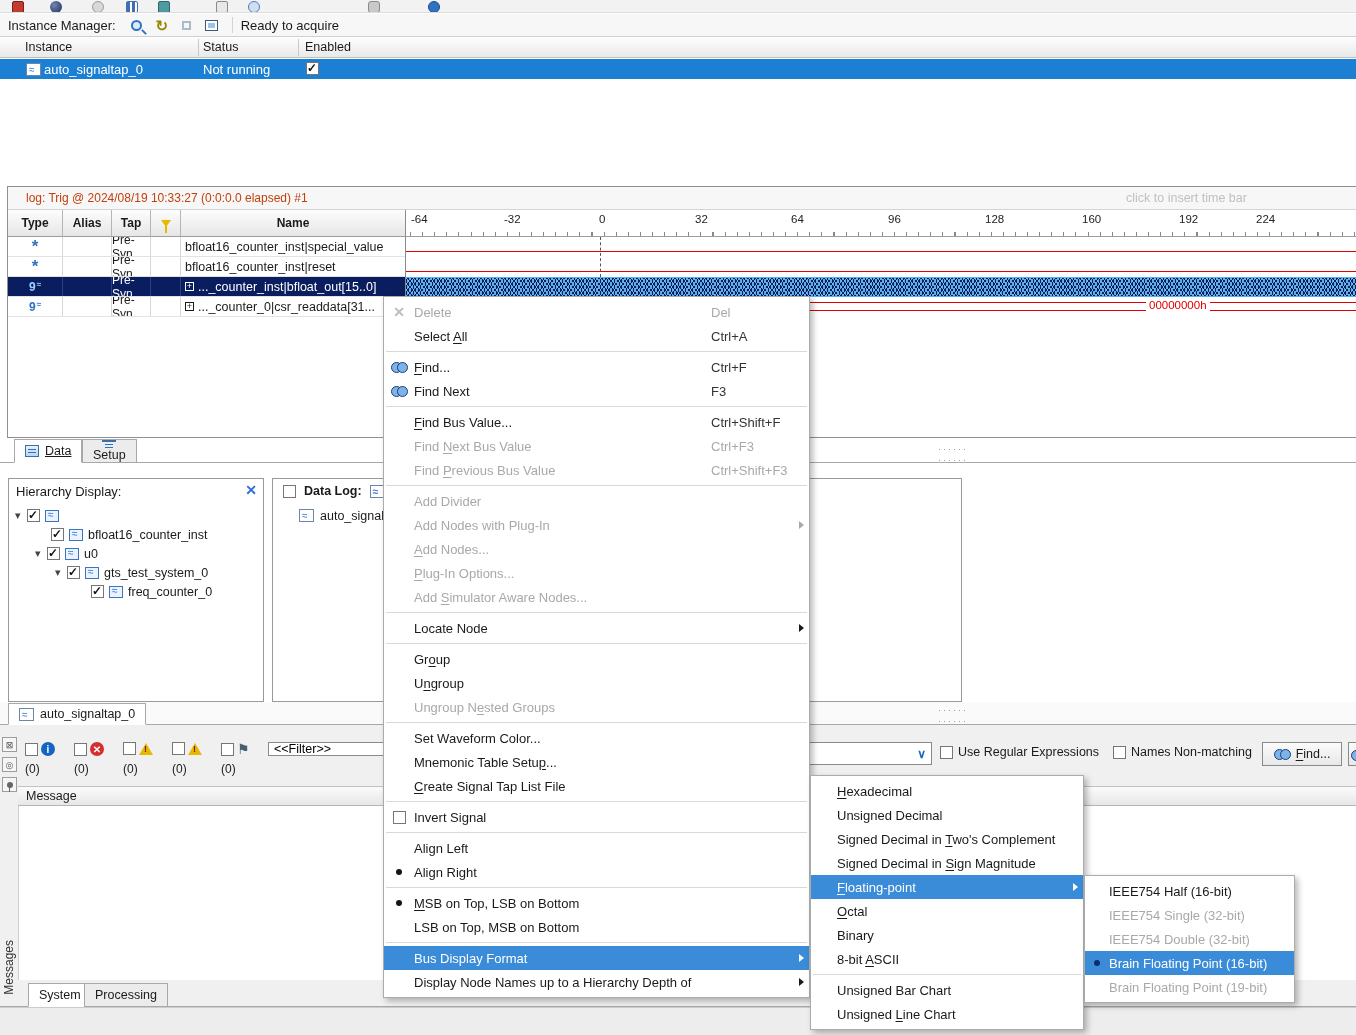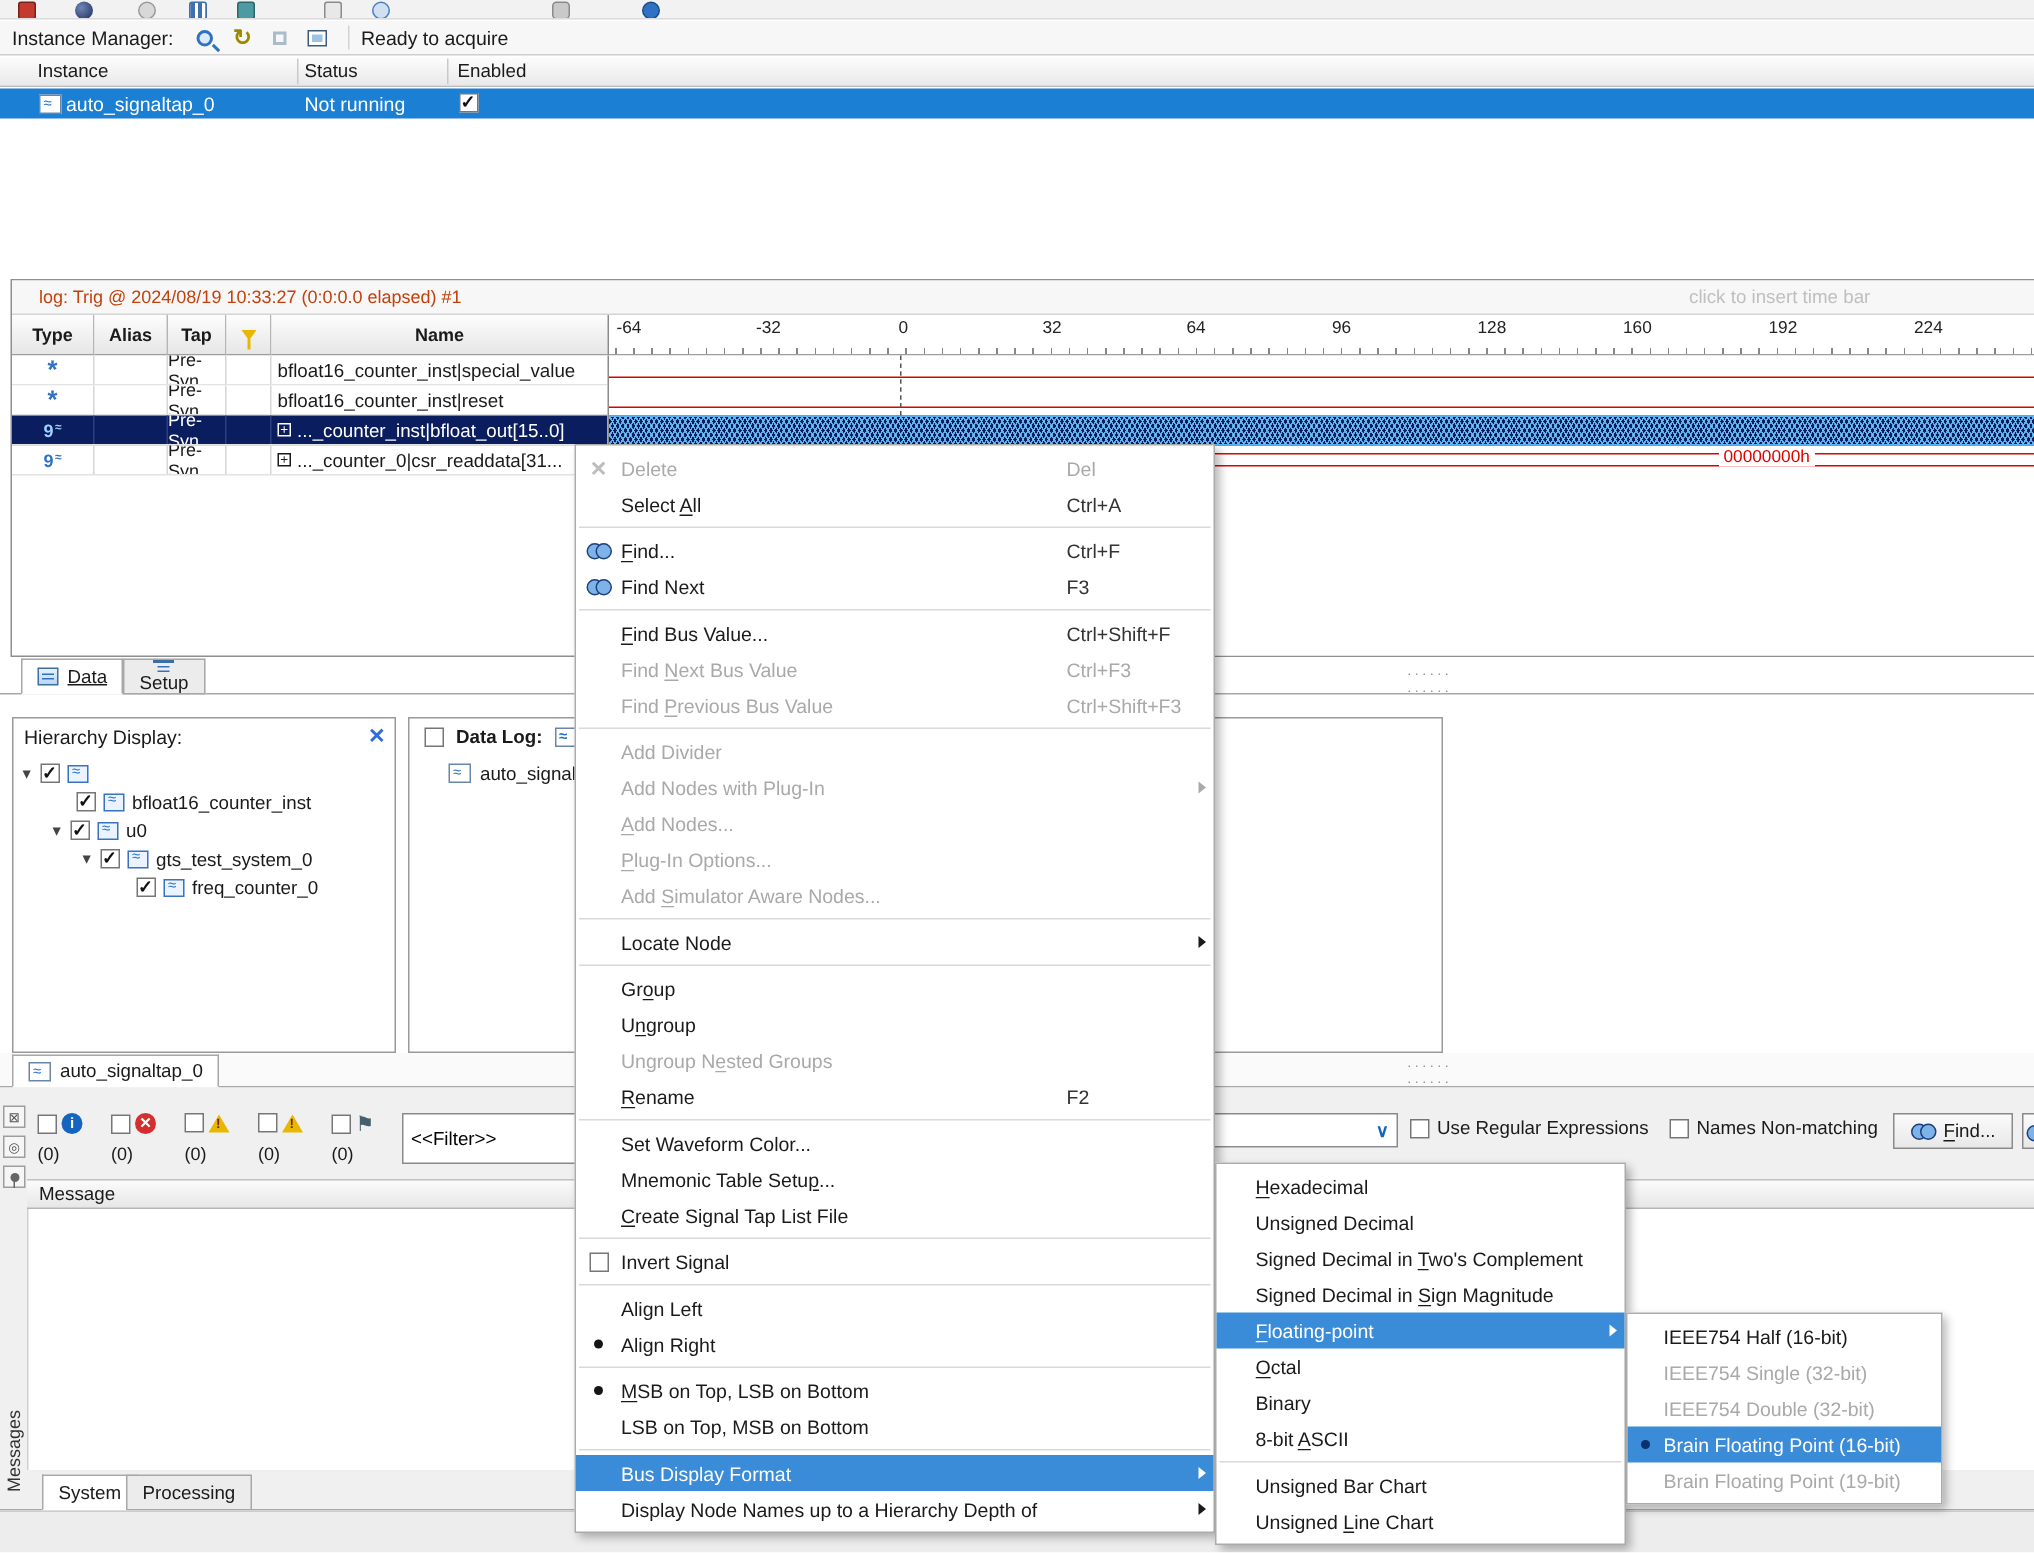--- a/index.html
+++ b/index.html
@@ -98,21 +98,21 @@
   .pinic { width:6px; height:6px; border-radius:50%; background:#666; position:relative; }
   .pinic::after { content:""; position:absolute; left:2px; top:5px; width:1px; height:5px; background:#666; }
   .fgroup { position:absolute; top:17px; display:flex; align-items:center; gap:3px; }
   .fcount { position:absolute; top:37px; font-size:12px; }
   .micon { display:inline-flex; width:14px; height:14px; border-radius:50%; color:#fff; align-items:center; justify-content:center; font-size:10px; font-weight:bold; }
   .micon.info { background:#1565c0; }
   .micon.err { background:#d32f2f; }
   .tri { width:0; height:0; border-left:7px solid transparent; border-right:7px solid transparent; border-bottom:12px solid var(--warn_yellow); position:relative; }
   .tri::after { content:"!"; position:absolute; left:-2px; top:1px; font-size:9px; font-weight:bold; color:#7a2020; }
   .flagic { color:#44606e; font-size:14px; line-height:1; }
-  .finput { position:absolute; left:268px; top:17px; width:118px; height:34px; border:1px solid #8a8a8a; background:#fff; font-family:"Liberation Sans",sans-serif; font-size:12.5px; padding:0 5px; }
+  .finput { position:absolute; left:268px; top:17px; width:118px; height:14px; border:1px solid #8a8a8a; background:#fff; font-family:"Liberation Sans",sans-serif; font-size:12.5px; padding:0 5px; }
   .combo { position:absolute; left:560px; top:17px; width:372px; height:23px; border:1px solid #8a8a8a; background:#fff; }
   .combo .chev { position:absolute; right:5px; top:4px; color:var(--accent); font-size:12px; font-weight:bold; }
   .ckrow { position:absolute; top:20px; display:flex; align-items:center; gap:5px; font-size:12.5px; }
   .findbtn { position:absolute; left:1262px; top:17px; width:80px; height:24px; border:1px solid #8a8a8a; background:linear-gradient(#fbfbfb,#e8e8e8); display:flex; align-items:center; justify-content:center; gap:5px; font-size:12.5px; }
   .partialbtn { position:absolute; left:1348px; top:17px; width:10px; height:24px; border:1px solid #8a8a8a; background:linear-gradient(#fbfbfb,#e8e8e8); overflow:hidden; }
   .partialbtn::before { content:""; position:absolute; left:2px; top:7px; width:9px; height:9px; border-radius:50%; background:#7db3e8; border:1px solid #1c3f7a; }
   .binoc { position:relative; width:17px; height:10px; display:inline-block; }
   .binoc::before, .binoc::after { content:""; position:absolute; top:0; width:9px; height:9px; border-radius:50%; background:#7db3e8; border:1.5px solid #1c3f7a; }
   .binoc::before { left:0; } .binoc::after { right:0; }
   .msghead { position:absolute; left:18px; top:61px; right:0; height:20px; background:linear-gradient(#fbfbfb,#e7e7e7); border-top:1px solid #c2c2c2; border-bottom:1px solid #b5b5b5; font-size:12.5px; padding:2px 0 0 8px; }
@@ -205,21 +205,21 @@
     <div class="ruler">
       <span class="tick" style="left:5px;">-64</span>
       <span class="tick" style="left:98px;">-32</span>
       <span class="tick" style="left:193px;">0</span>
       <span class="tick" style="left:289px;">32</span>
       <span class="tick" style="left:385px;">64</span>
       <span class="tick" style="left:482px;">96</span>
       <span class="tick" style="left:579px;">128</span>
       <span class="tick" style="left:676px;">160</span>
       <span class="tick" style="left:773px;">192</span>
-      <span class="tick" style="left:870px;text-align:center;">224</span>
+      <span class="tick" style="left:850px;text-align:center;">224</span>
     </div>
 
     <div class="sigrow" style="top:50px;">
       <span class="c" style="width:55px;">
           <span class="ic-star">*</span>
         </span>
       <span class="c" style="width:49px;"></span>
       <span class="c" style="width:39px;">Pre-Syn</span>
       <span class="c" style="width:30px;"></span>
       <span class="c cname" style="width:224px;border-right:none;">bfloat16_counter_inst|special_value</span>
@@ -507,26 +507,20 @@
         <span class="mi-lab">U<u>n</u>group</span>
         <span class="mi-sc"></span>
         <span class="mi-ar"></span>
     </div>
     <div class="mi dis">
       <span class="mi-ic"></span>
         <span class="mi-lab">Ungroup N<u>e</u>sted Groups</span>
         <span class="mi-sc"></span>
         <span class="mi-ar"></span>
     </div>
-    <div class="mi">
-      <span class="mi-ic"></span>
-        <span class="mi-lab"><u>R</u>ename</span>
-        <span class="mi-sc">F2</span>
-        <span class="mi-ar"></span>
-    </div>
     <div class="msep"></div>
     <div class="mi">
       <span class="mi-ic"></span>
         <span class="mi-lab">Set Waveform Color...</span>
         <span class="mi-sc"></span>
         <span class="mi-ar"></span>
     </div>
     <div class="mi">
       <span class="mi-ic"></span>
         <span class="mi-lab">Mnemonic Table Setu<u>p</u>...</span>

